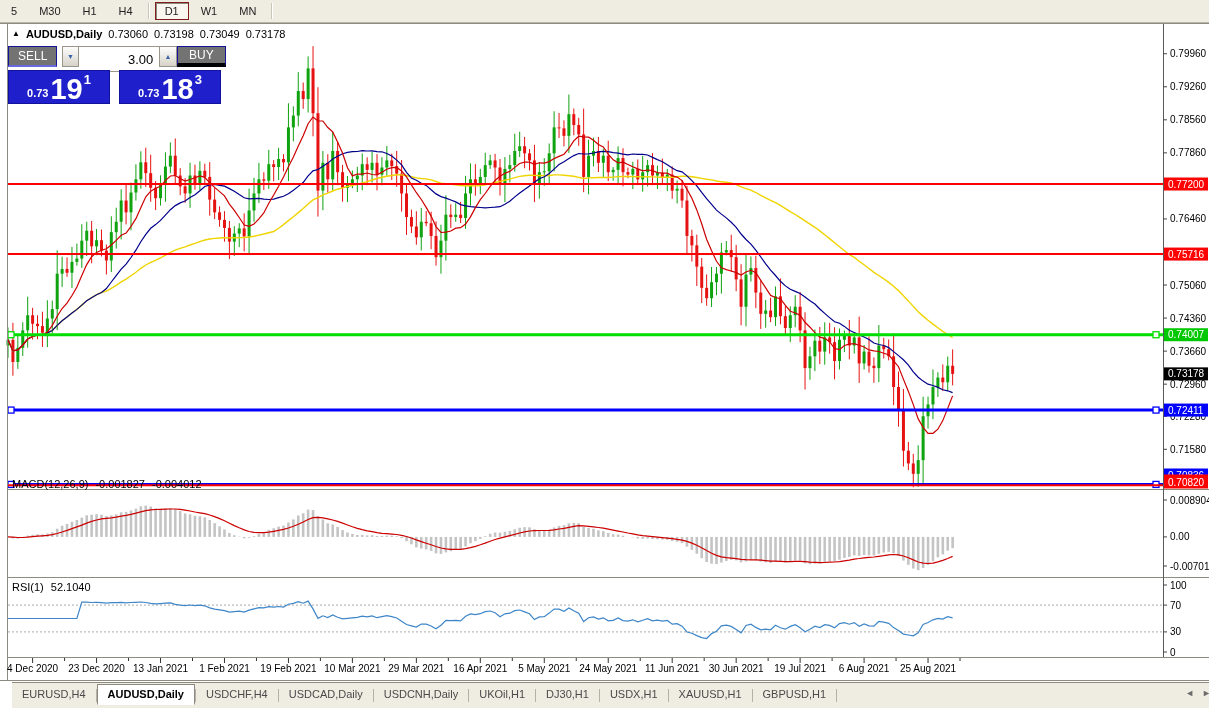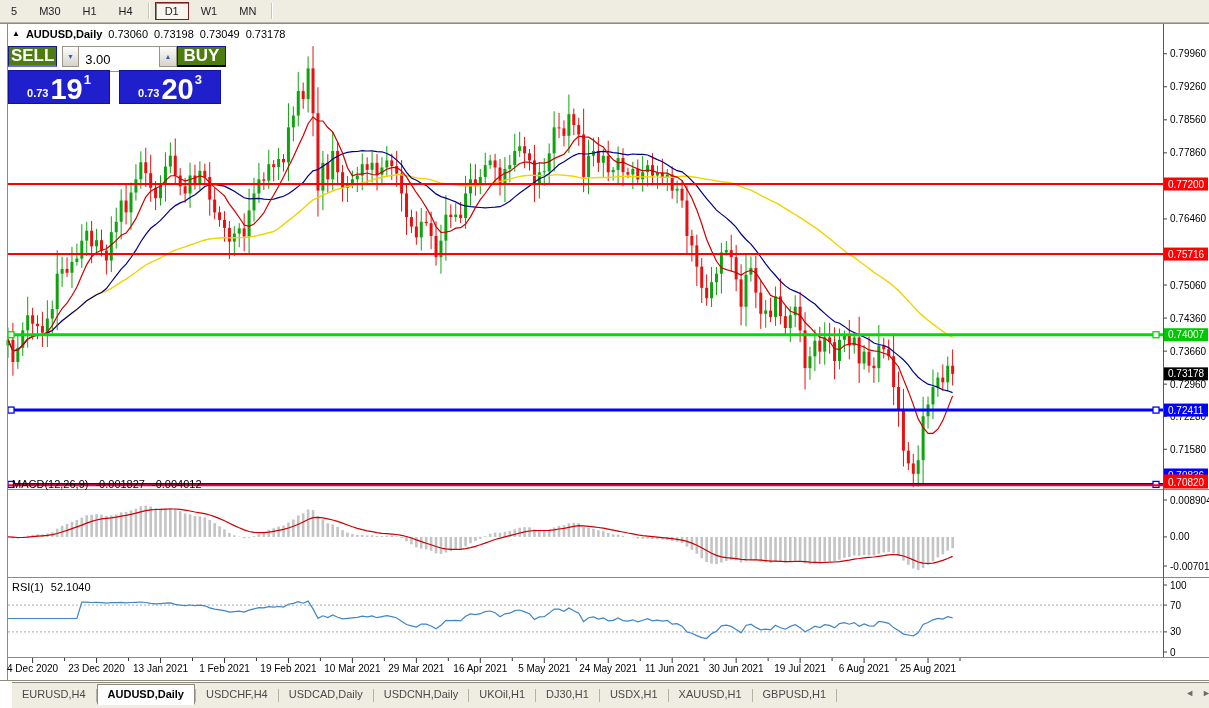--- a/index.html
+++ b/index.html
@@ -14,25 +14,25 @@
   
   .win-bg{position:absolute;left:0;top:22px;width:1209px;height:659px;background:#fff;z-index:0;}
   svg#plot{position:absolute;left:0;top:0;z-index:1;}
   
   .title-row{position:absolute;left:12px;top:28px;z-index:3;font-size:11px;color:#000;display:flex;align-items:center;gap:6px;}
   .title-row .sym{font-weight:bold;}
   .collapse{font-size:8px;line-height:8px;color:#000;cursor:pointer;}
   
   .trade{position:absolute;left:8px;top:46px;z-index:4;width:218px;}
   .trade-row1{display:flex;height:21px;}
-  .btn-blue{background:#4d7c0f;color:#fff;font-size:17px;font-weight:bold;display:flex;align-items:center;justify-content:center;border:1px solid #14149A;}
+  .btn-blue{background:#737373;color:#fff;font-size:12px;font-weight:normal;display:flex;align-items:center;justify-content:center;border:1px solid #14149A;}
   .sell-btn{width:52px;border-bottom:2px solid #6a6ae0;}
-  .buy-btn{width:52px;border-bottom:2px solid #000000;}
+  .buy-btn{width:52px;border-bottom:4px solid #000000;}
   .spin-btn{width:17px;background:linear-gradient(#fdfdfd,#d7d3c9);border:1px solid #9a968a;color:#3a62a8;font-size:7px;display:flex;align-items:center;justify-content:center;}
-  .vol-field{width:68px;border:1px solid #9a968a;border-left:none;border-right:none;font-size:13px;padding:12px 6px;font-family:"Liberation Sans",sans-serif;}
+  .vol-field{width:68px;border:1px solid #9a968a;border-left:none;border-right:none;font-size:13px;text-align:right;padding:12px 6px;font-family:"Liberation Sans",sans-serif;}
   .trade-row2{display:flex;margin-top:3px;gap:9px;}
   .price-box{background:#1F1FCB;border:1px solid #12129A;color:#fff;width:100px;height:31px;display:flex;align-items:flex-end;justify-content:center;padding-bottom:1px;cursor:pointer;}
   .pb-big{font-size:11px;font-weight:bold;margin:0 2px 3px 0;}
   .pb-pips{font-size:29px;font-weight:bold;line-height:26px;}
   .pb-pt{font-size:13px;font-weight:bold;margin:1px 0 0 1px;align-self:flex-start;}
   .trade .gap{width:5px;}
   
   .ind-label{position:absolute;z-index:3;font-size:11px;color:#000;}
   .ind-label span{margin-right:7px;}
   
@@ -805,21 +805,21 @@
     <div class="btn-blue buy-btn">BUY</div>
   </div>
   <div class="trade-row2">
     <div class="price-box">
       <span class="pb-big">0.73</span>
       <span class="pb-pips">19</span>
       <span class="pb-pt">1</span>
     </div>
     <div class="price-box">
       <span class="pb-big">0.73</span>
-      <span class="pb-pips">20</span>
+      <span class="pb-pips">18</span>
       <span class="pb-pt">3</span>
     </div>
   </div>
 </div>
 
 <div class="ind-label" style="left:12px;top:478px">
   <span>MACD(12,26,9)</span><span>-0.001827</span><span>-0.004012</span>
 </div>
 <div class="ind-label" style="left:12px;top:581px">
   <span>RSI(1)</span><span>52.1040</span>

